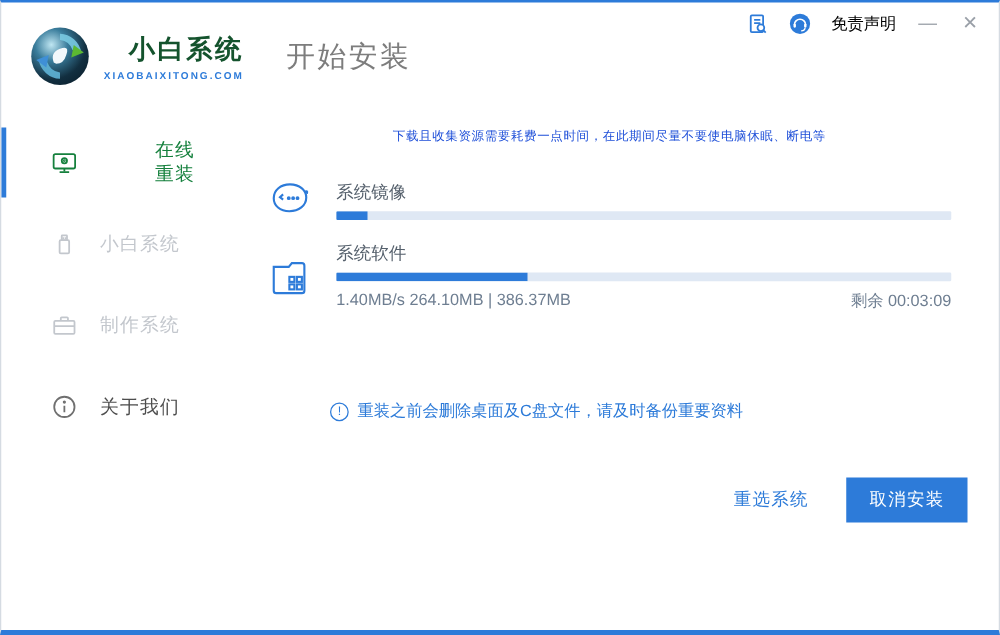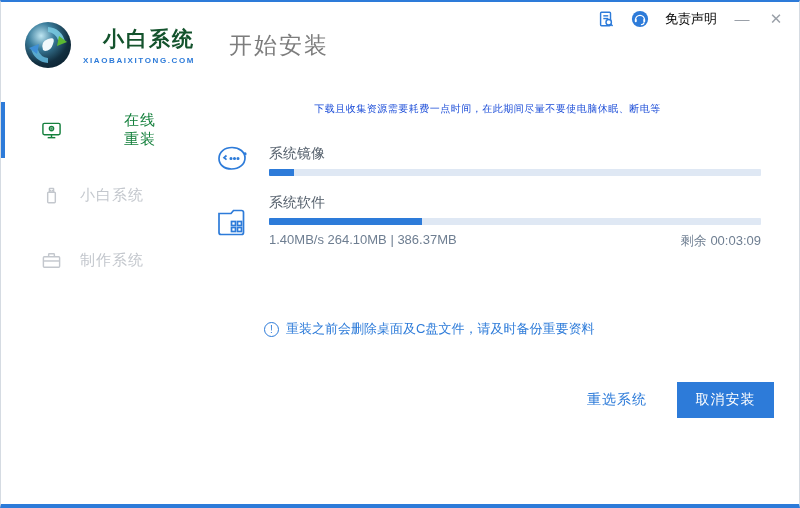--- a/index.html
+++ b/index.html
@@ -135,20 +135,29 @@
       </div>
       <div class="side-item dim">
 
         <svg class="side-icon" viewBox="0 0 22 22" fill="none" stroke="currentColor" stroke-width="1.5">
           <rect x="2.5" y="7" width="17" height="11" rx="1"></rect>
           <path d="M8 7 V4.8 a0.8 0.8 0 0 1 0.8-0.8 h4.4 a0.8 0.8 0 0 1 0.8 0.8 V7"></path>
           <line x1="2.5" y1="11.5" x2="19.5" y2="11.5"></line>
         </svg>
         <span class="side-label">制作系统</span>
       </div>
+      <div class="side-item dark">
+
+        <svg class="side-icon" viewBox="0 0 22 22" fill="none" stroke="currentColor" stroke-width="1.5">
+          <circle cx="11" cy="11" r="8.5"></circle>
+          <line x1="11" y1="10" x2="11" y2="15.5"></line>
+          <circle cx="11" cy="7" r="0.6" fill="currentColor"></circle>
+        </svg>
+        <span class="side-label">关于我们</span>
+      </div>
     </nav>
 
     <main class="main">
       <p class="warning">下载且收集资源需要耗费一点时间，在此期间尽量不要使电脑休眠、断电等</p>
 
       <div class="tasks">
 
         <section class="task">
           <svg class="task-icon" viewBox="0 0 36 36" fill="none" stroke="currentColor" stroke-width="1.7">
             <path d="M18 5.5 c7.5 0 13 4.5 13 10.5 c0 6.5 -6 11 -13.5 11 c-7.5 0 -12.5 -4.5 -12.5 -10.5 c0 -6.5 5.5 -11 13 -11 z"></path>

